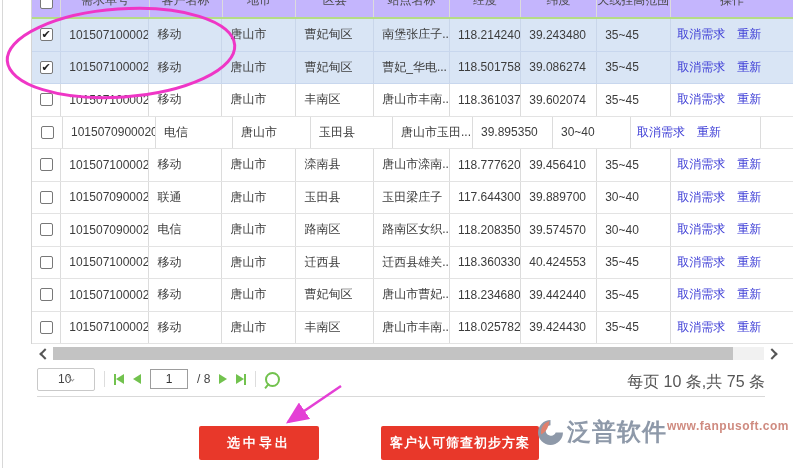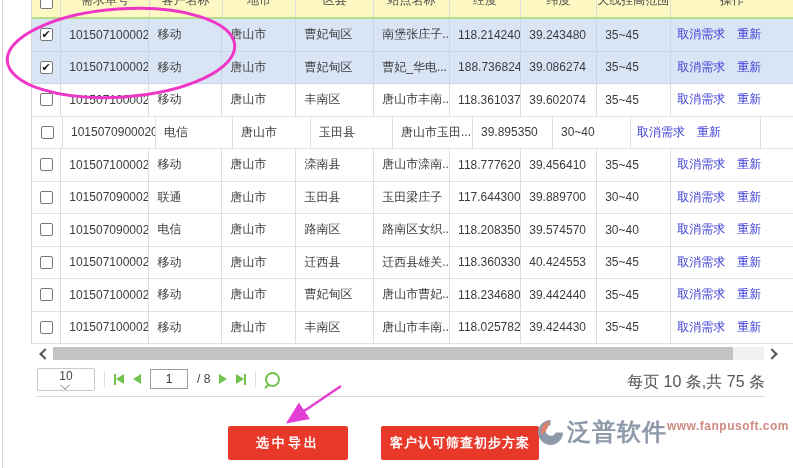--- a/index.html
+++ b/index.html
@@ -4,21 +4,21 @@
 <style>
   html,body{margin:0;padding:0;}
   body{
     width:793px;height:468px;position:relative;overflow:hidden;background:#fff;
     font-family:"Liberation Sans","DejaVu Sans",sans-serif;color:#3c3c3c;
   }
   .frame-left{position:absolute;left:2px;top:0;width:1px;height:100%;background:#d8d8d8;}
 
   
   .grid{position:absolute;left:31px;top:0;width:762px;overflow:hidden;border-left:1px solid #d4d4d4;}
-  .hrow{display:flex;height:17px;overflow:hidden;background:#fef9c3;}
+  .hrow{display:flex;height:17px;overflow:hidden;background:#c4b5fd;}
   .hcell{box-sizing:border-box;border-right:1px solid #dcdcdc;overflow:hidden;
          display:flex;justify-content:center;}
   .hcell .hlbl{display:block;line-height:16px;margin-top:-8px;font-size:12px;color:#4a4a4a;white-space:nowrap;}
   .greenline{height:2px;background:#b5dc86;}
   .row{display:flex;height:32.5px;box-sizing:border-box;border-bottom:1px solid #e3e3e3;background:#fff;}
   .row.sel{background:#d9e5f5;border-bottom-color:#c8d7ee;}
   .cell{box-sizing:border-box;border-right:1px solid #dcdcdc;padding-left:8px;
         display:flex;align-items:center;font-size:12px;white-space:nowrap;overflow:hidden;color:#3c3c3c;}
   .row.sel .cell{border-right-color:#c9d6ea;}
   .center{justify-content:center;padding-left:0;}
@@ -36,38 +36,38 @@
   .sb-arrow{width:16px;height:15px;display:flex;align-items:center;justify-content:center;cursor:pointer;}
   .chev{width:6px;height:6px;border-left:2px solid #555;border-bottom:2px solid #555;display:inline-block;}
   .chev.left{transform:rotate(45deg);}
   .chev.right{transform:rotate(225deg);}
   .sb-track{flex:1;height:13px;background:#f1f1f1;position:relative;}
   .sb-thumb{position:absolute;left:0;top:0;height:13px;width:680px;background:#c3c3c3;cursor:grab;}
 
   
   .pager{position:absolute;left:37px;top:366px;height:26px;display:flex;align-items:center;gap:9px;font-size:12px;color:#444;}
   .psize{width:58px;height:23px;box-sizing:border-box;border:1px solid #c9c9c9;border-radius:2px;
-         display:flex;align-items:center;justify-content:space-between;padding:0 20px;background:#fff;cursor:pointer;flex-direction:column;}
+         display:flex;align-items:center;justify-content:space-between;padding:0 20px;background:#fff;cursor:pointer;}
   .dchev{width:6px;height:6px;border-left:1px solid #999;border-bottom:1px solid #999;transform:rotate(-45deg) translateY(-2px);}
   .psep{width:1px;height:16px;background:#ddd;}
   .pbtn{display:flex;align-items:center;cursor:pointer;}
   .tri-l{width:0;height:0;border-top:5px solid transparent;border-bottom:5px solid transparent;border-right:8px solid #72c24e;}
   .tri-r{width:0;height:0;border-top:5px solid transparent;border-bottom:5px solid transparent;border-left:8px solid #72c24e;}
   .vbar{width:2px;height:11px;background:#72c24e;}
   .pinput{width:38px;height:20px;box-sizing:border-box;border:1px solid #9d9d9d;text-align:center;
           font-size:12px;color:#333;font-family:inherit;background:#fff;}
   .refresh{width:11px;height:11px;border:2px solid #72c24e;border-radius:50%;position:relative;cursor:pointer;}
   .refresh::after{content:"";position:absolute;left:-3px;bottom:-2px;width:6px;height:2px;background:#72c24e;transform:rotate(-50deg);}
   .psummary{position:absolute;right:28px;top:372px;font-size:16px;color:#555;}
   .footline{position:absolute;left:37px;top:396px;width:728px;height:1px;background:#d9d9d9;}
 
   
   .btn-red{position:absolute;top:426px;height:34px;background:#e8382a;color:#fff;border:none;border-radius:2px;
            font-size:13px;font-weight:bold;font-family:inherit;cursor:pointer;letter-spacing:1px;}
-  .btn-export{left:228px;width:120px;letter-spacing:3px;}
+  .btn-export{left:199px;width:120px;letter-spacing:3px;}
   .btn-approve{left:381px;width:158px;}
   .logo{position:absolute;right:4px;top:419px;display:flex;align-items:flex-start;gap:3px;}
   .logo-txt{display:flex;flex-direction:row;align-items:flex-start;}
   .logo-title{font-size:24px;font-weight:bold;color:#8e99a9;letter-spacing:1px;line-height:26px;}
   .logo-url{font-size:12px;font-weight:bold;color:#cf8b80;letter-spacing:0.5px;}
 
   
   .overlay{position:absolute;left:0;top:0;width:793px;height:468px;pointer-events:none;z-index:50;}
 </style>
 </head>
@@ -129,21 +129,21 @@
       </div>
       <div class="row sel">
         <div class="cell c0 center">
           <span class="cb on">✔</span>
         </div>
         <div class="cell c1">1015071000028...</div>
         <div class="cell c2">移动</div>
         <div class="cell c3">唐山市</div>
         <div class="cell c4">曹妃甸区</div>
         <div class="cell c5">曹妃_华电...</div>
-        <div class="cell c6">188.736824</div>
+        <div class="cell c6">118.501758</div>
         <div class="cell c7">39.086274</div>
         <div class="cell c8">35~45</div>
         <div class="cell c9 ops">
           <span class="lnk">取消需求</span>
           <span class="lnk">重新</span>
         </div>
       </div>
       <div class="row">
         <div class="cell c0 center">
           <span class="cb"></span>

